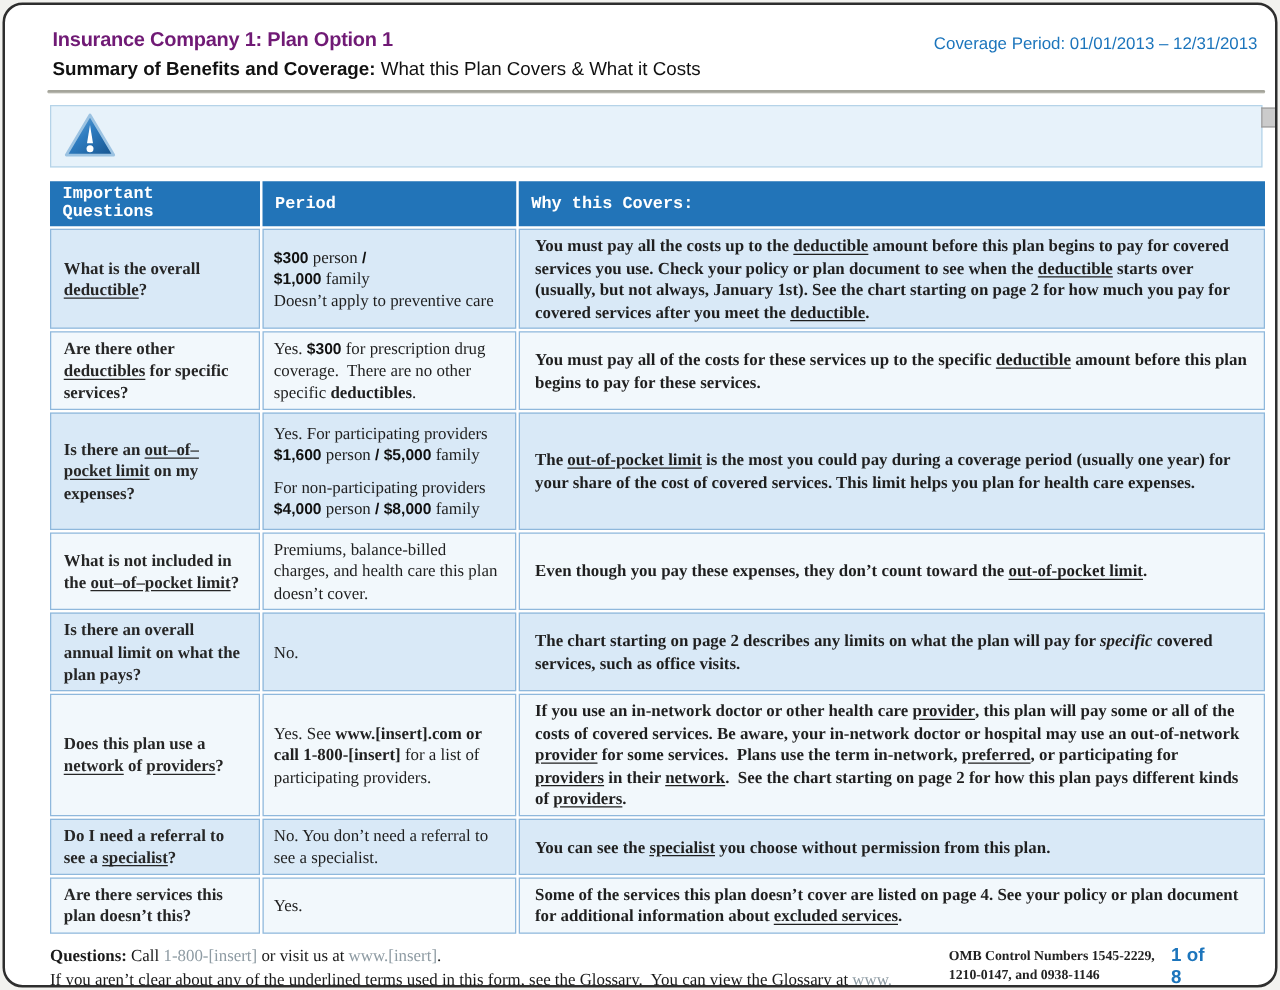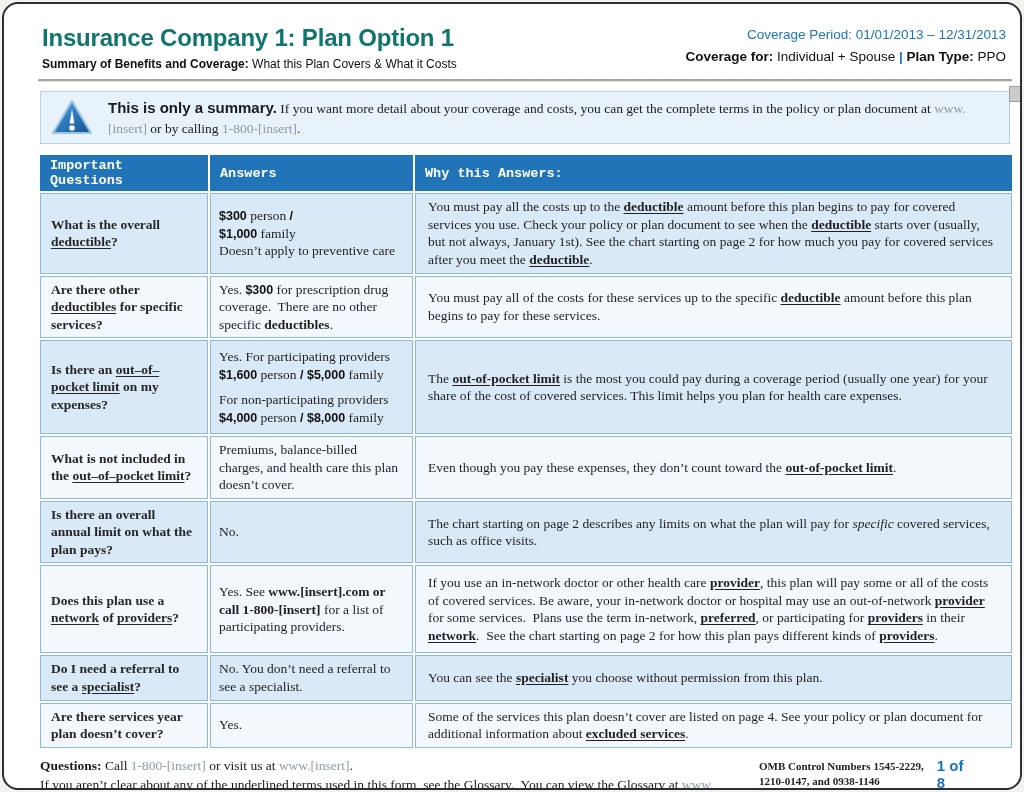--- a/index.html
+++ b/index.html
@@ -15,25 +15,25 @@
     overflow: hidden;
   }
 
   
   .hdr {
     display: flex; justify-content: space-between; align-items: flex-start;
     padding: 20px 14px 0 38px;
   }
   .hdr-title {
     font-family: "Liberation Sans", "DejaVu Sans", sans-serif;
-    font-size: 24px; font-weight: bold; color: #0f766e; letter-spacing: -0.2px;
+    font-size: 16px; font-weight: bold; color: #701a75; letter-spacing: -0.2px;
   }
   .hdr-sub {
     font-family: "Liberation Sans", "DejaVu Sans", sans-serif;
-    font-size: 12px; color: #111; margin-top: 5px;
+    font-size: 15px; color: #111; margin-top: 5px;
   }
   .hdr-right { text-align: right; padding-top: 3px; }
   .cov-period {
     font-family: "Liberation Sans", "DejaVu Sans", sans-serif;
     font-size: 13.5px; font-weight: normal; color: #1c75bc;
   }
   .cov-for {
     font-family: "Liberation Sans", "DejaVu Sans", sans-serif;
     font-size: 13.5px; color: #111; margin-top: 7px;
   }
@@ -73,21 +73,21 @@
   table.sbc td {
     border: 1px solid #8fb8dc; vertical-align: middle;
     font-size: 13.5px; line-height: 1.3;
   }
   tr.row-odd td { background: #d9e9f7; }
   tr.row-even td { background: #f2f8fc; }
   .col-q { width: 168px; }
   .col-a { width: 203px; }
   .qcell { font-weight: bold; font-size: 13px; color: #262626; padding: 4px 10px; }
   .acell { padding: 4px 8px; color: #1f1f1f; }
-  .wcell { padding: 4px 12px; color: #1f1f1f; }
+  .wcell { padding: 4px 12px; color: #1f1f1f; font-weight: bold; }
   .qcell u, .wcell u { text-underline-offset: 2px; }
   .amt {
     font-family: "Liberation Sans", "DejaVu Sans", sans-serif;
     font-weight: bold; font-size: 12.5px; color: #111;
   }
   .acell .para + .para { margin-top: 8px; }
 
   
   .footer { display: flex; padding: 7px 10px 0 36px; }
   .footer-left { width: 705px; font-size: 13.5px; line-height: 1.4; color: #1a1a1a; }
@@ -109,21 +109,20 @@
 
 <div class="page">
 
   <div class="hdr">
     <div>
       <div class="hdr-title">Insurance Company 1: Plan Option 1</div>
       <div class="hdr-sub"><b>Summary of Benefits and Coverage:</b> What this Plan Covers &amp; What it Costs</div>
     </div>
     <div class="hdr-right">
       <div class="cov-period">Coverage Period: 01/01/2013 – 12/31/2013</div>
-      <div class="cov-for"><b>Coverage for:</b> Individual + Spouse <span class="pipe">|</span> <b>Plan Type:</b> PPO</div>
     </div>
   </div>
 
   <div class="hdr-rule"></div>
 
   <div class="edge-artifact"></div>
 
   <div class="callout">
     <span style="flex:0 0 auto; display:inline-block; line-height:0;">
       <svg width="42" height="38" viewBox="0 0 42 38">
@@ -132,34 +131,33 @@
             <stop offset="0" stop-color="#76add8"></stop>
             <stop offset="0.45" stop-color="#2e7cc0"></stop>
             <stop offset="1" stop-color="#17558f"></stop>
           </linearGradient>
         </defs>
         <path d="M21 2 L40 34 L2 34 Z" fill="url(#wg)" stroke="#9cc3e2" stroke-width="2.2" stroke-linejoin="round"></path>
         <path d="M21 10 L23.4 24.5 L18.6 24.5 Z" fill="#ffffff"></path>
         <circle cx="21" cy="29" r="2.8" fill="#ffffff"></circle>
       </svg>
     </span>
-    <div class="callout-text"><span class="lead">This is only a summary.</span> If you want more detail about your coverage and costs, you can get the complete terms in the policy or plan document at <span class="muted">www.[insert]</span> or by calling <span class="muted">1-800-[insert]</span>.</div>
   </div>
 
   <table class="sbc">
     <colgroup>
       <col class="col-q">
         <col class="col-a">
         <col>
     </colgroup>
     <thead>
       <tr>
         <th>Important Questions</th>
-        <th>Answers</th>
-        <th>Why this Answers:</th>
+        <th>Period</th>
+        <th>Why this Covers:</th>
       </tr>
     </thead>
     <tbody>
       <tr class="row-odd" style="height:72px;">
         <td class="qcell">What is the overall <u>deductible</u>?</td>
         <td class="acell"><span class="amt">$300</span> person <span class="amt">/</span><br><span class="amt">$1,000</span> family<br>Doesn’t apply to preventive care</td>
         <td class="wcell">You must pay all the costs up to the <b><u>deductible</u></b> amount before this plan begins to pay for covered services you use. Check your policy or plan document to see when the <b><u>deductible</u></b> starts over (usually, but not always, January 1st). See the chart starting on page 2 for how much you pay for covered services after you meet the <b><u>deductible</u></b>.</td>
       </tr>
       <tr class="row-even" style="height:62px;">
         <td class="qcell">Are there other <u>deductibles</u> for specific services?</td>
@@ -188,21 +186,21 @@
         <td class="qcell">Does this plan use a <u>network</u> of <u>providers</u>?</td>
         <td class="acell">Yes. See <b>www.[insert].com or call 1-800-[insert]</b> for a list of participating providers.</td>
         <td class="wcell">If you use an in-network doctor or other health care <b><u>provider</u></b>, this plan will pay some or all of the costs of covered services. Be aware, your in-network doctor or hospital may use an out-of-network <b><u>provider</u></b> for some services.&nbsp; Plans use the term in-network, <b><u>preferred</u></b>, or participating for <b><u>providers</u></b> in their <b><u>network</u></b>.&nbsp; See the chart starting on page 2 for how this plan pays different kinds of <b><u>providers</u></b>.</td>
       </tr>
       <tr class="row-odd" style="height:40px;">
         <td class="qcell">Do I need a referral to see a <u>specialist</u>?</td>
         <td class="acell">No. You don’t need a referral to see a specialist.</td>
         <td class="wcell">You can see the <b><u>specialist</u></b> you choose without permission from this plan.</td>
       </tr>
       <tr class="row-even" style="height:36px;">
-        <td class="qcell">Are there services year plan doesn’t cover?</td>
+        <td class="qcell">Are there services this plan doesn’t this?</td>
         <td class="acell">Yes.</td>
         <td class="wcell">Some of the services this plan doesn’t cover are listed on page 4. See your policy or plan document for additional information about <b><u>excluded services</u></b>.</td>
       </tr>
     </tbody>
   </table>
 
   <div class="footer">
     <div class="footer-left">
       <div><b>Questions:</b> Call <span class="muted">1-800-[insert]</span> or visit us at <span class="muted">www.[insert]</span>.</div>
       <div>If you aren’t clear about any of the underlined terms used in this form, see the Glossary.&nbsp; You can view the Glossary at <span class="muted">www.[insert]</span> or call 1-800-<b>[insert]</b> to request a copy.</div>

